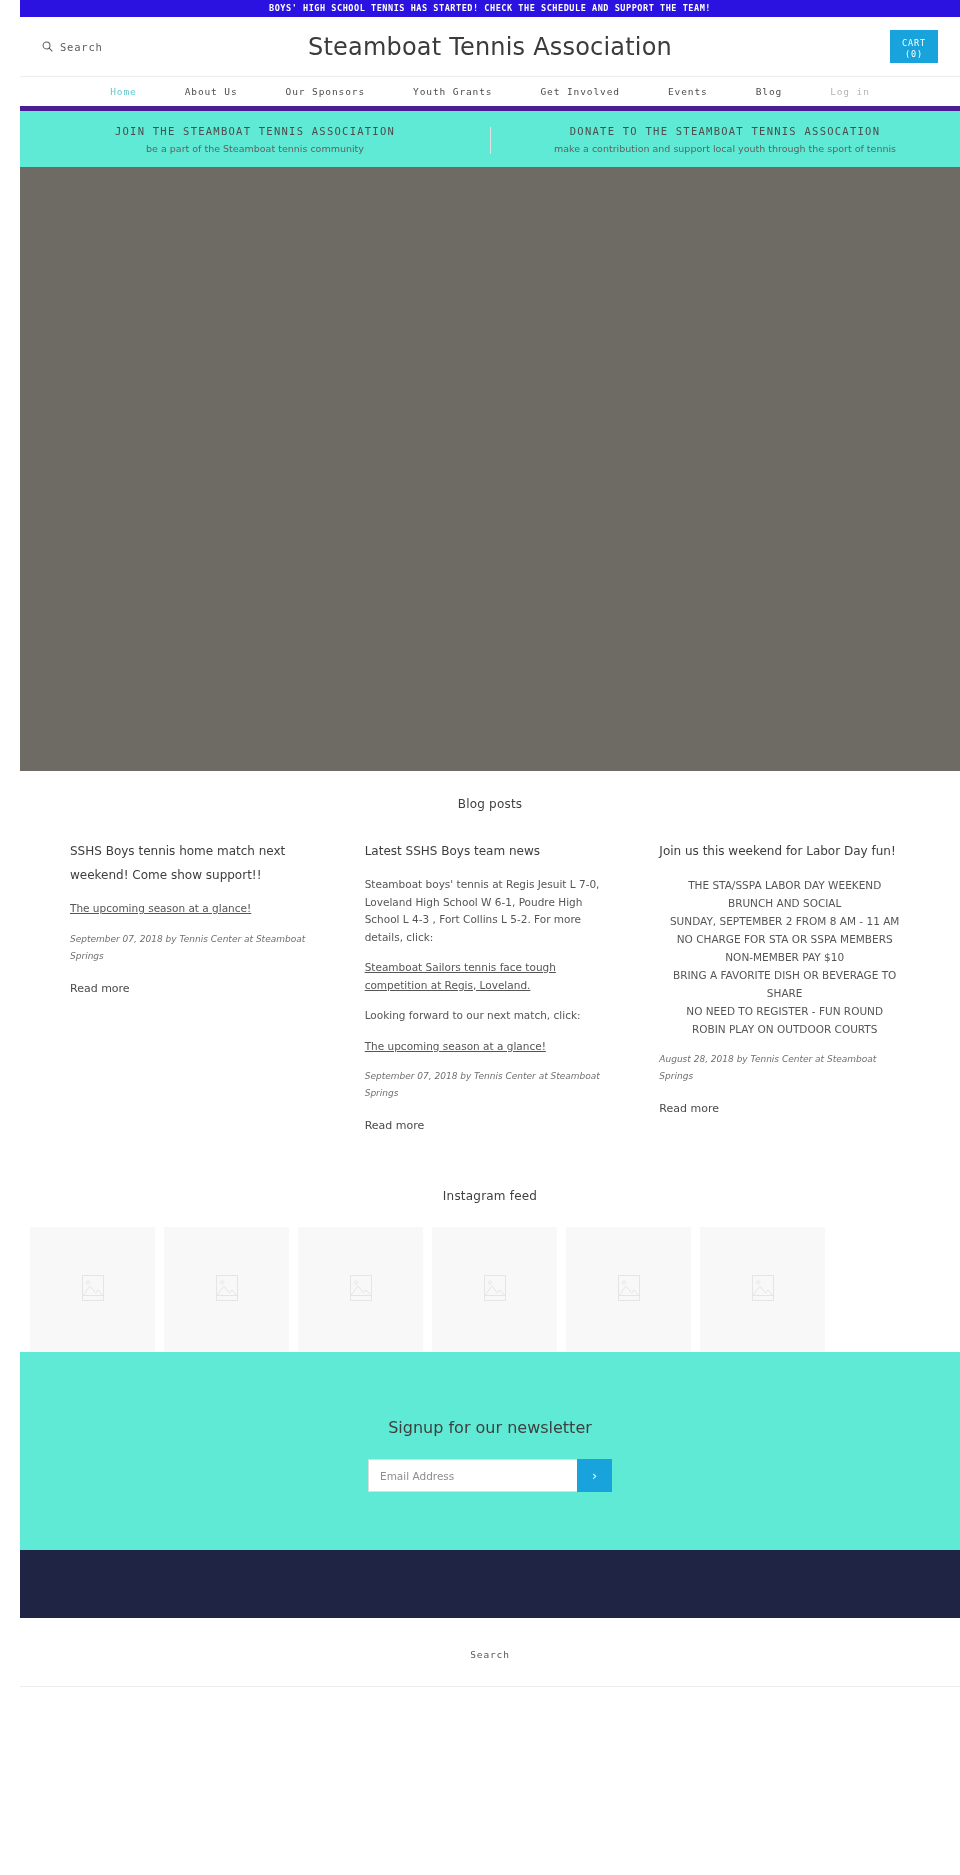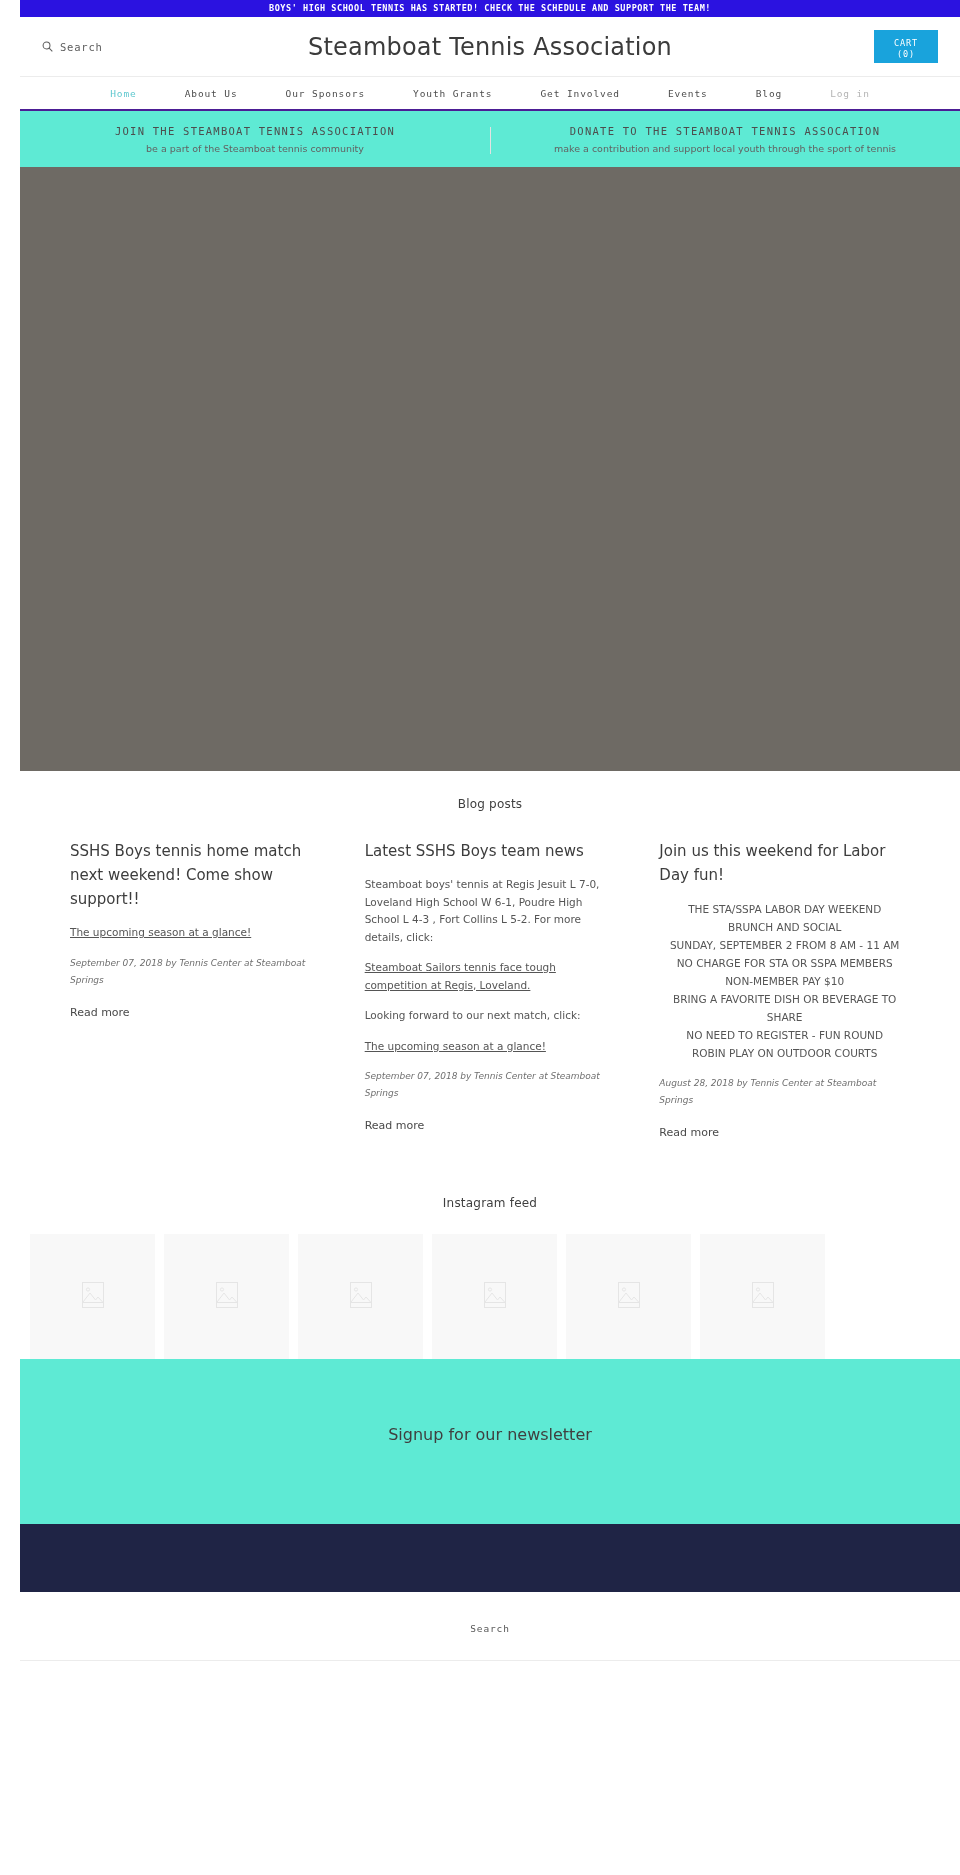--- a/index.html
+++ b/index.html
@@ -60,40 +60,40 @@
     color: #3b3b3b;
     font-family: "DejaVu Sans", sans-serif;
     pointer-events: none;
   }
   .cart-btn {
     position: absolute;
     right: 22px;
     top: 13px;
     background: #19a3dc;
     color: #ffffff;
-    width: 64px;
+    width: 48px;
     height: 33px;
     border: none;
     font-size: 8.5px;
     line-height: 11px;
     letter-spacing: 0.9px;
     font-family: "DejaVu Sans Mono", monospace;
     cursor: pointer;
     padding-top: 5px;
     text-align: center;
   }
 
   
   .mainnav {
     height: 34px;
     display: flex;
     justify-content: center;
     align-items: center;
     gap: 16px;
-    border-bottom: 2px solid #4c1d95;
+    border-bottom: 5px solid #4c1d95;
     background: #fff;
   }
   .navitem {
     font-size: 9.5px;
     letter-spacing: 0.9px;
     color: #4d4d4d;
     font-family: "DejaVu Sans Mono", monospace;
     padding: 0 16px;
     text-decoration: none;
     white-space: nowrap;
@@ -153,21 +153,21 @@
     font-family: "DejaVu Sans", sans-serif;
   }
   .blog-grid {
     display: flex;
     padding: 28px 50px 0;
     gap: 44px;
     align-items: flex-start;
   }
   .blog-card { flex: 1; min-width: 0; }
   .blog-title {
-    font-size: 15px;
+    font-size: 12px;
     line-height: 24px;
     font-weight: 400;
     color: #3d3d3d;
     margin-bottom: 13px;
     font-family: "DejaVu Sans", sans-serif;
   }
   .blog-body {
     font-size: 10.5px;
     line-height: 17.5px;
     color: #555;
@@ -427,20 +427,24 @@
               <circle cx="6" cy="7.5" r="1.6"></circle>
               <path d="M1 20 L8 11 L13.5 18 L16 15 L21 20.5"></path>
               <line x1="0.5" y1="20.5" x2="21.5" y2="20.5"></line>
             </svg></span>
         </div>
       </div>
   </section>
 
   <section class="newsletter">
     <h2 class="newsletter-title">Signup for our newsletter</h2>
+    <form class="signup-form">
+      <input class="email-input" type="text" placeholder="Email Address" style="">
+      <button class="submit-btn">›</button>
+    </form>
   </section>
 
   <div class="footer-band"></div>
   <div class="footer-links">
     <a class="footer-link">Search</a>
   </div>
 
 </div>
 
 </body></html>

